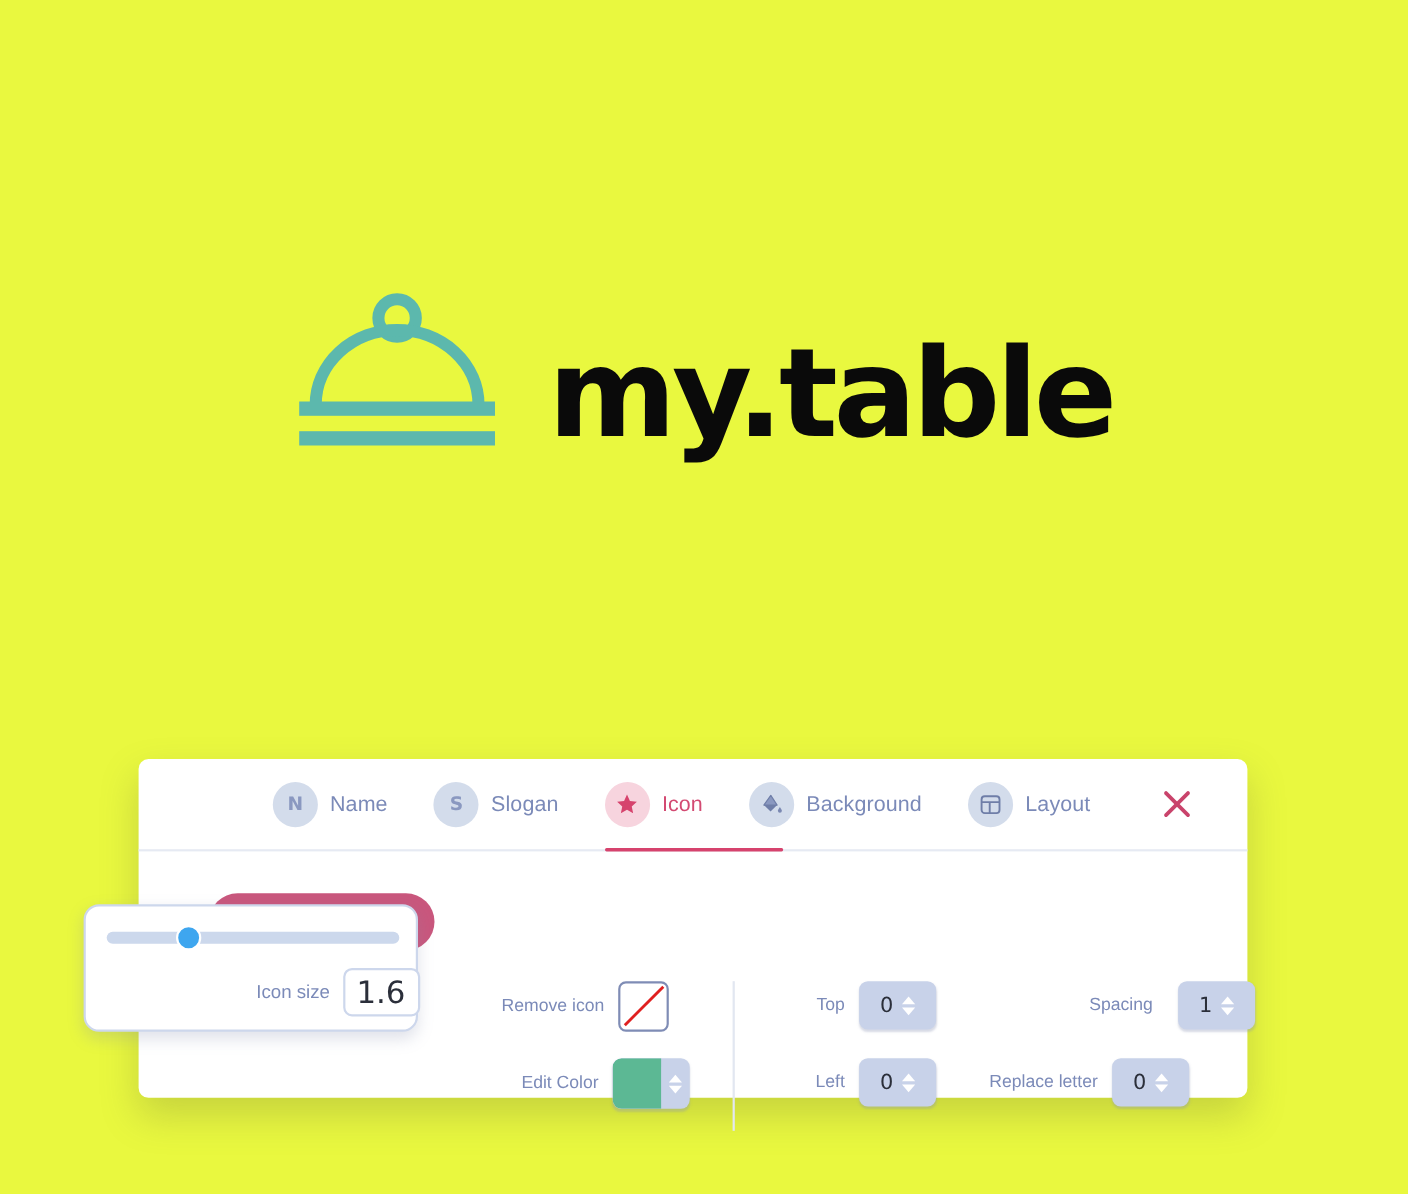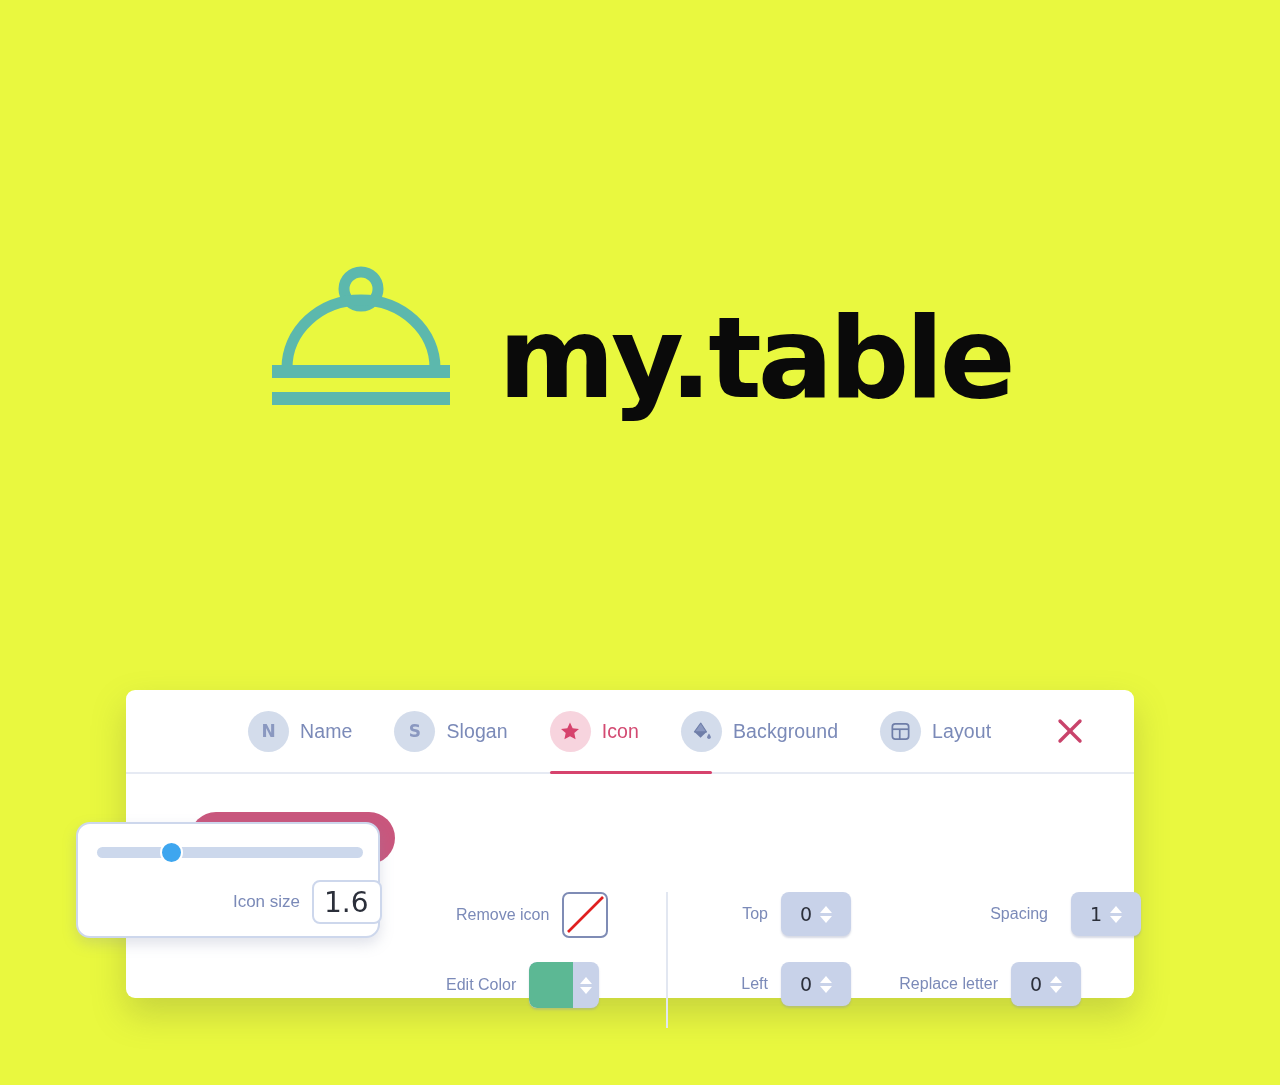--- a/index.html
+++ b/index.html
@@ -229,21 +229,21 @@
     width: 46px;
     height: 46px;
     border: 2.5px solid #7f8cb5;
     border-radius: 7px;
     background: #ffffff;
     cursor: pointer;
     padding: 0;
   }
 
   
-  #edit-color-row { left: 320px; top: 188px; }
+  #edit-color-row { left: 348px; top: 188px; }
   #edit-color-widget {
     display: flex;
     align-items: stretch;
     width: 70px;
     height: 46px;
     border-radius: 8px;
     overflow: hidden;
     background: #c8d2e9;
     cursor: pointer;
     box-shadow: 0 2px 2px rgba(140,150,180,0.35);

